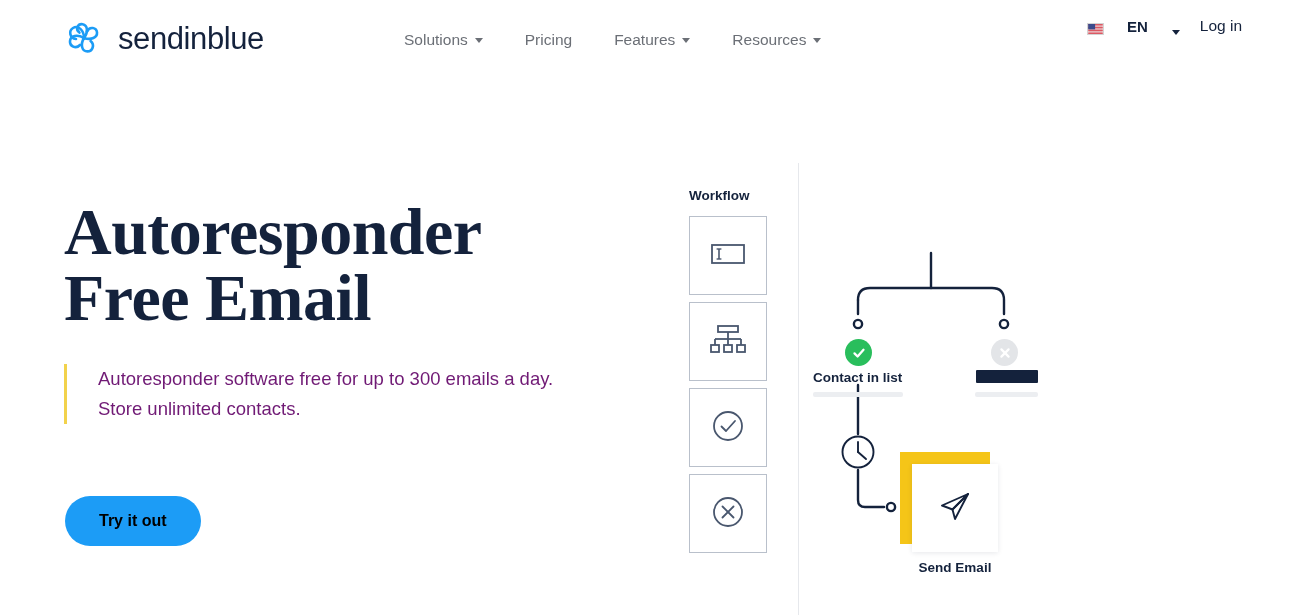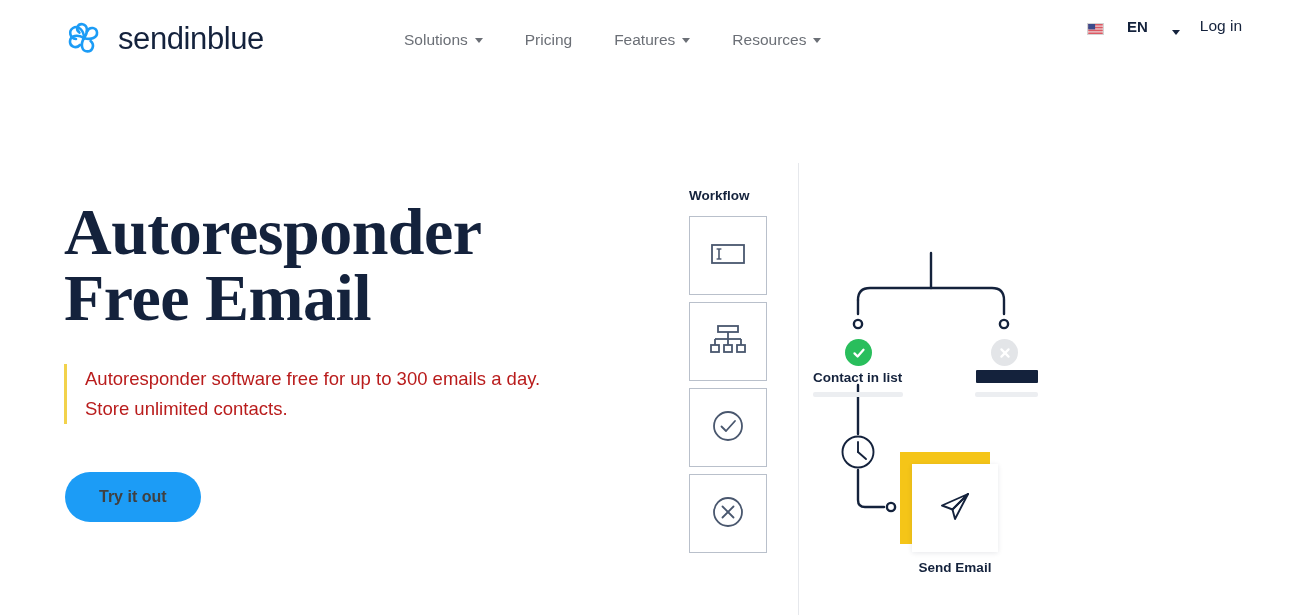--- a/index.html
+++ b/index.html
@@ -79,27 +79,27 @@
     font-family:"Liberation Serif", serif;
     font-weight:700; font-size:66px; line-height:1.0;
     color:#14223C; letter-spacing:-0.5px;
   }
   .hero-sub-wrap {
     position:absolute; left:64px; top:364px;
     display:flex; align-items:stretch;
   }
   .accent-bar { width:3px; background:#F2D24B; flex:none; }
   .hero-sub {
-    padding-left:18px;
-    font-size:18.5px; line-height:1.62; color:#b91c1c;
+    padding-left:31px;
+    font-size:18.5px; line-height:1.62; color:#701a75;
     max-width:560px;
   }
   .cta-btn {
-    position:absolute; left:65px; top:472px;
-    background:#1C9CF6; color:#404040;
+    position:absolute; left:65px; top:496px;
+    background:#1C9CF6; color:#000000;
     font-size:16px; font-weight:700;
     border:none; border-radius:30px;
     padding:16px 34px; cursor:pointer; font-family:inherit;
   }
 
   
   .divider {
     position:absolute; left:798px; top:163px;
     width:1px; height:452px; background:#e6e8ec;
   }

